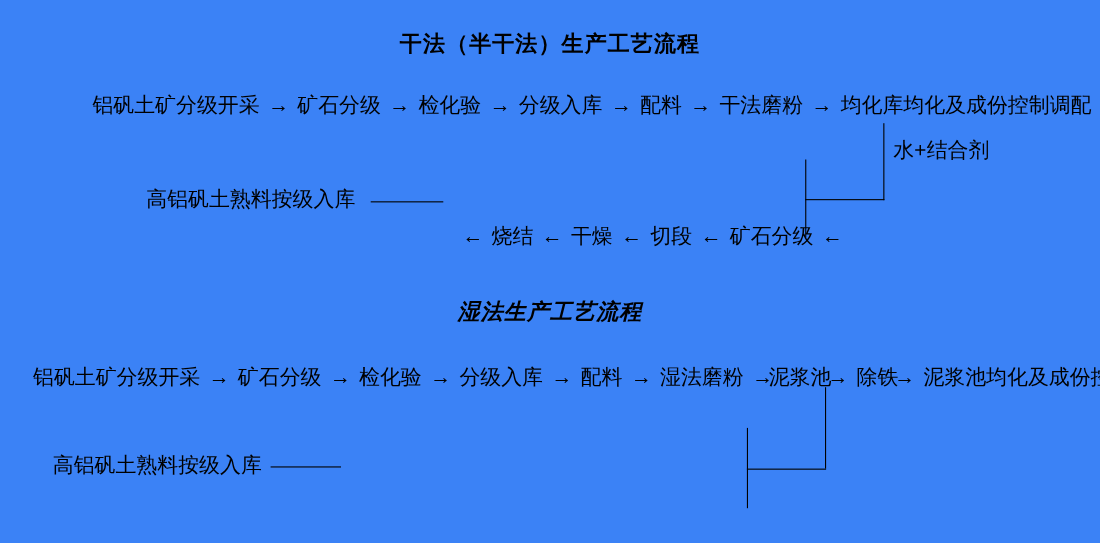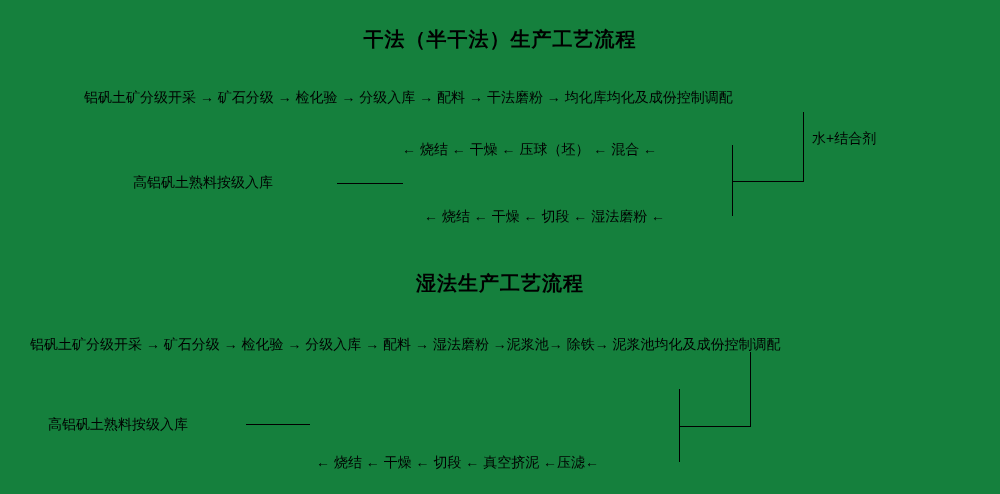--- a/index.html
+++ b/index.html
@@ -4,77 +4,76 @@
 <style>
   html, body {
     margin: 0;
     padding: 0;
     background: #ffffff;
   }
   #canvas {
     position: relative;
     width: 1000px;
     height: 494px;
-    background: #15803d;
+    background: #3b82f6;
     font-family: "Liberation Sans", "DejaVu Sans", sans-serif;
     color: #000000;
     overflow: hidden;
   }
   .flow-title {
     position: absolute;
     left: 0;
     width: 100%;
     text-align: center;
     font-size: 20px;
     font-weight: bold;
     letter-spacing: 1px;
     white-space: nowrap;
   }
   .flow-row {
     position: absolute;
-    font-size: 14px;
+    font-size: 19px;
     line-height: 20px;
     white-space: nowrap;
+    font-family: Liberation Mono, monospace;
   }
   .conn {
     position: absolute;
     background: #000000;
   }
   .vline { width: 1px; }
   .hline { height: 1px; }
 </style>
 </head>
 <body>
 
 <div id="canvas">
 
   <div class="flow-title" style="top:26px;">干法（半干法）生产工艺流程</div>
 
   <div class="flow-row" style="left:84px; top:87px;">铝矾土矿分级开采 → 矿石分级 → 检化验 → 分级入库 → 配料 → 干法磨粉 → 均化库均化及成份控制调配</div>
 
   <div class="flow-row" style="left:812px; top:128px;text-align:right;">水+结合剂</div>
 
-  <div class="flow-row" style="left:402px; top:139px;">← 烧结 ← 干燥 ← 压球（坯） ← 混合 ←</div>
 
   <div class="flow-row" style="left:133px; top:172px;">高铝矾土熟料按级入库</div>
 
-  <div class="flow-row" style="left:424px; top:206px;">← 烧结 ← 干燥 ← 切段 ← 湿法磨粉 ←</div>
+  <div class="flow-row" style="left:424px; top:206px;">← 烧结 ← 干燥 ← 切段 ← 矿石分级 ←</div>
 
   <div class="conn hline" style="left:337px; top:183px; width:66px;"></div>
   <div class="conn vline" style="left:803px; top:112px; height:70px;"></div>
   <div class="conn hline" style="left:732px; top:181px; width:72px;"></div>
   <div class="conn vline" style="left:732px; top:145px; height:71px;"></div>
 
-  <div class="flow-title" style="top:270px;">湿法生产工艺流程</div>
+  <div class="flow-title" style="top:270px;font-style:italic;">湿法生产工艺流程</div>
 
   <div class="flow-row" style="left:30px; top:334px;">铝矾土矿分级开采 → 矿石分级 → 检化验 → 分级入库 → 配料 → 湿法磨粉 →泥浆池→ 除铁→ 泥浆池均化及成份控制调配</div>
 
 
   <div class="flow-row" style="left:48px; top:414px;">高铝矾土熟料按级入库</div>
 
-  <div class="flow-row" style="left:316px; top:452px;">← 烧结 ← 干燥 ← 切段 ← 真空挤泥 ←压滤←</div>
 
   <div class="conn hline" style="left:246px; top:424px; width:64px;"></div>
   <div class="conn vline" style="left:750px; top:352px; height:74px;"></div>
   <div class="conn hline" style="left:679px; top:426px; width:72px;"></div>
   <div class="conn vline" style="left:679px; top:389px; height:73px;"></div>
 
 </div>
 
 </body></html>

